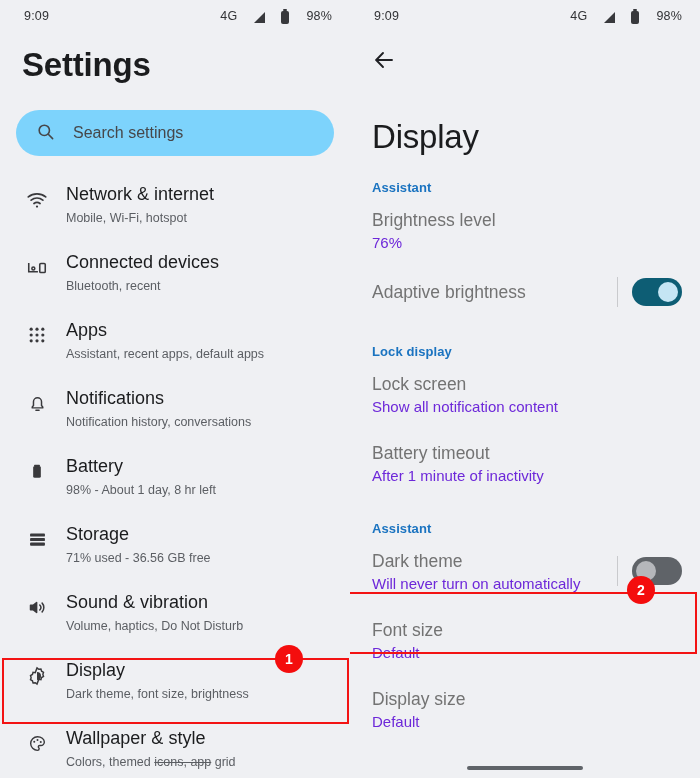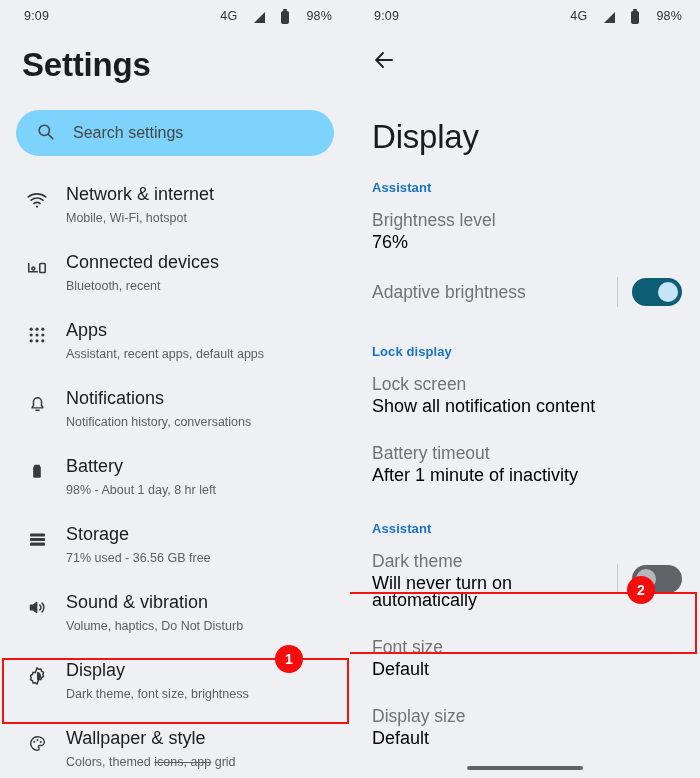--- a/index.html
+++ b/index.html
@@ -161,22 +161,22 @@
     box-sizing: border-box;
     min-height: 56px;
     position: relative;
   }
   .drow .dtitle {
     font-size: 17.5px;
     color: #737373;
     line-height: 24px;
   }
   .drow .dsub {
-    font-size: 18px;
-    color: #000000;
+    font-size: 15px;
+    color: #6d28d9;
     line-height: 17px;
     margin-top: 2px;
   }
   .tog-wrap {
     display: flex;
     align-items: center;
     gap: 14px;
     padding-left: 16px;
   }
   .divider-v {

